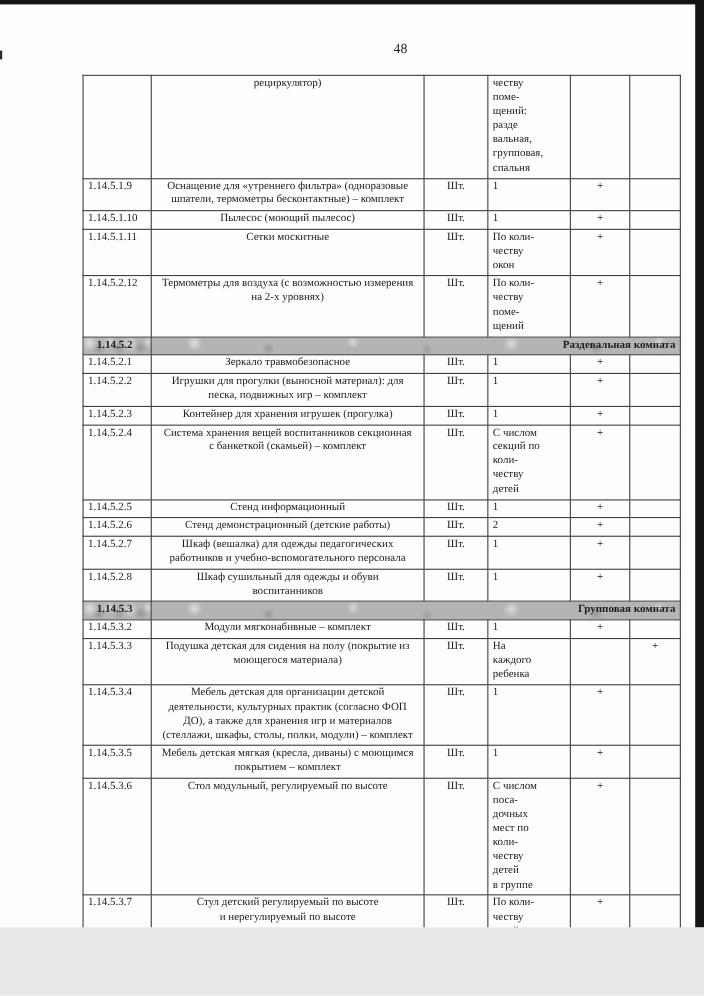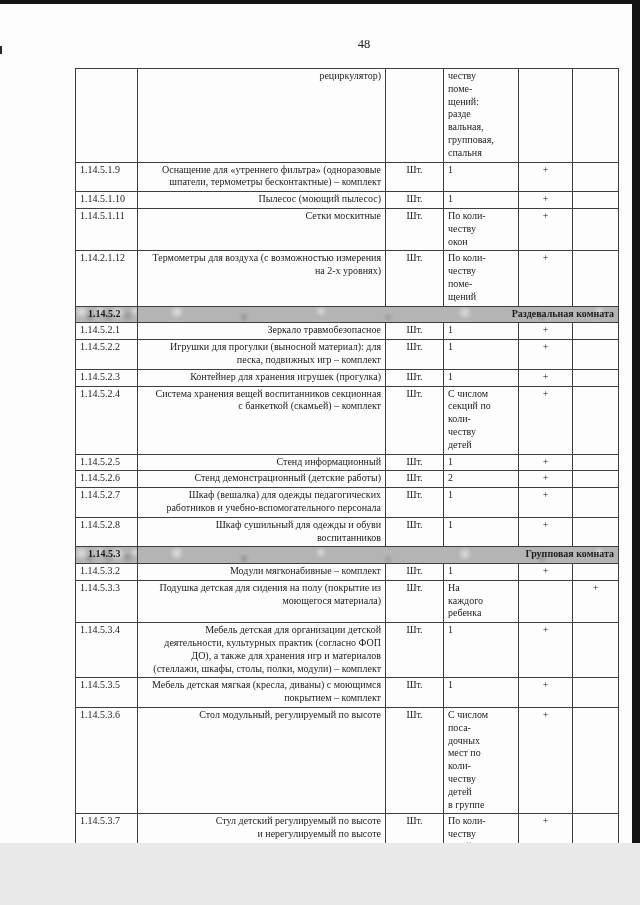--- a/index.html
+++ b/index.html
@@ -36,21 +36,21 @@
     width:543px;
     font-size:10px;line-height:12.8px;color:#1c1c1c;
   }
   table.equip td{
     border:1px solid #3f3f3f;
     vertical-align:top;
     padding:1px 4px 2px 4px;
     overflow:hidden;
   }
   td.num{white-space:nowrap;padding-left:3px;margin-left:24px;}
-  td.desc{white-space:pre-line;text-align:right;}
+  td.desc{white-space:pre-line;text-align:center;}
   td.unit{text-align:center;}
   td.qty{text-align:left;white-space:pre-line;padding-right:6px;}
   td.mark{text-align:center;}
   tr.section td{
     font-weight:bold;
     background-color:#b4b4b4;
     background-image:
       radial-gradient(circle 10px at 8% 35%, rgba(255,255,255,.55), rgba(255,255,255,0) 75%),
       radial-gradient(circle 8px at 22% 70%, rgba(75,75,75,.28), rgba(0,0,0,0) 70%),
       radial-gradient(circle 9px at 38% 30%, rgba(255,255,255,.45), rgba(255,255,255,0) 70%),
@@ -119,21 +119,21 @@
             <td class="num">1.14.5.1.11</td>
             <td class="desc">Сетки москитные</td>
             <td class="unit">Шт.</td>
             <td class="qty">По коли-
 честву
 окон</td>
             <td class="mark">+</td>
             <td class="mark"></td>
           </tr>
           <tr>
-            <td class="num">1.14.2.1.12</td>
+            <td class="num">1.14.5.2.12</td>
             <td class="desc">Термометры для воздуха (с возможностью измерения
 на 2-х уровнях)</td>
             <td class="unit">Шт.</td>
             <td class="qty">По коли-
 честву
 поме-
 щений</td>
             <td class="mark">+</td>
             <td class="mark"></td>
           </tr>

